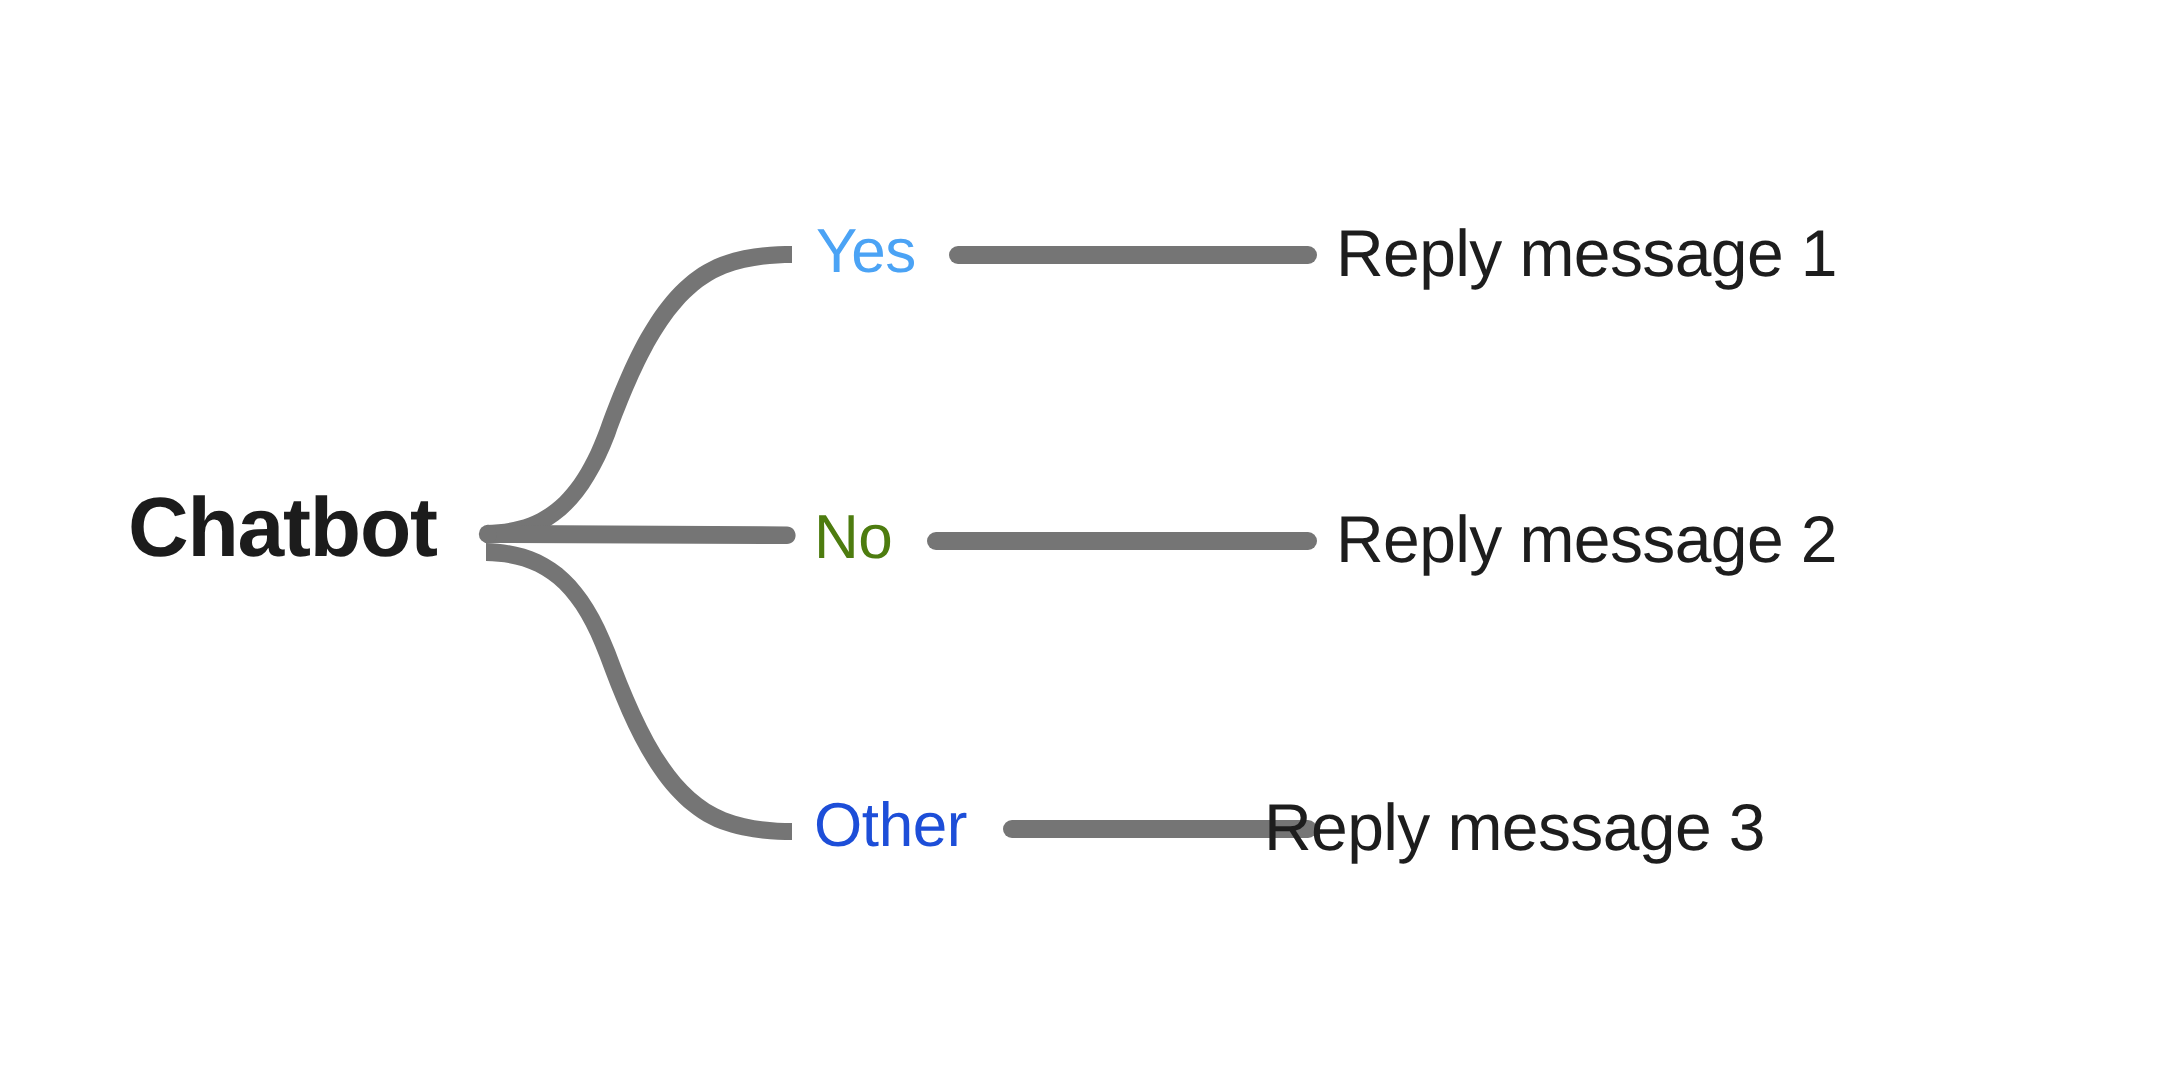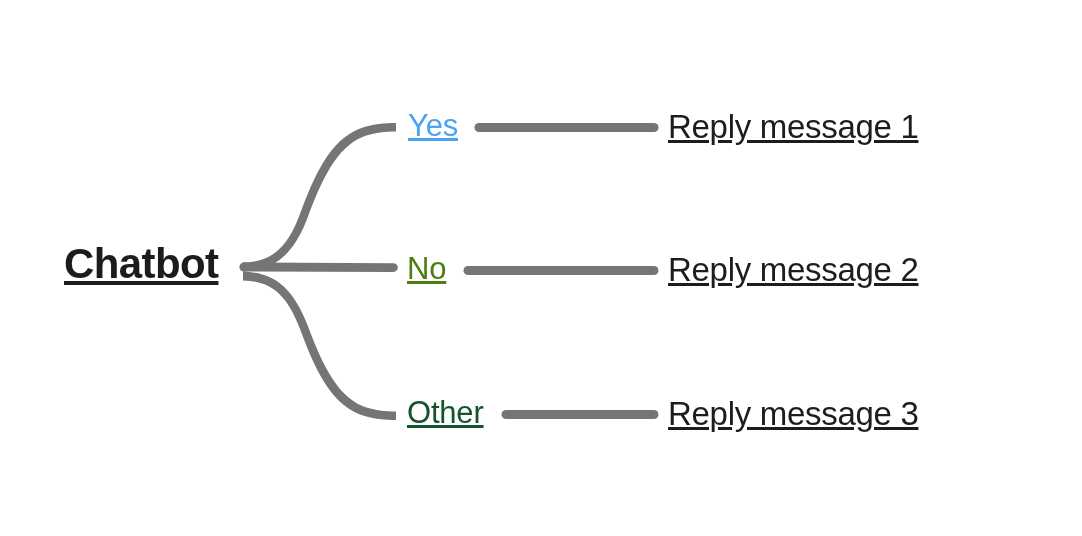--- a/index.html
+++ b/index.html
@@ -24,48 +24,47 @@
     left: 0;
     top: 0;
     width: 1082px;
     height: 536px;
     pointer-events: none;
   }
   .node-text {
     position: absolute;
     white-space: nowrap;
     line-height: 1;
-    text-decoration: underline;
   }
   #root-node {
     left: 47px;
     top: 243px;
     font-size: 42px;
     font-weight: 700;
     letter-spacing: -0.6px;
     color: #1c1c1c;
     margin-left: 17px;
   }
   .condition-label {
     font-size: 31px;
     font-weight: 400;
     letter-spacing: -0.2px;
   }
   #condition-yes  { left: 408px; top: 110px; color: #4ba3f5; }
   #condition-no   { left: 407px; top: 253px; color: #4d7c0f; }
-  #condition-other{ left: 407px; top: 397px; color: #14532d; }
+  #condition-other{ left: 407px; top: 397px; color: #1d4ed8; }
   .reply-label {
     font-size: 33px;
     font-weight: 400;
     letter-spacing: -0.3px;
     color: #1d1d1d;
   }
   #reply-1 { left: 668px; top: 110px; }
   #reply-2 { left: 668px; top: 253px; }
-  #reply-3 { left: 668px; top: 397px; }
+  #reply-3 { left: 632px; top: 397px; }
 </style>
 </head>
 <body>
 
 <div id="diagram-canvas">
 
   <svg id="branch-layer" viewBox="0 0 1082 536">
 
     <path fill="#757575" stroke="none" d="M 243.0 262.5
              C 268 262.0 286 252 300 214

